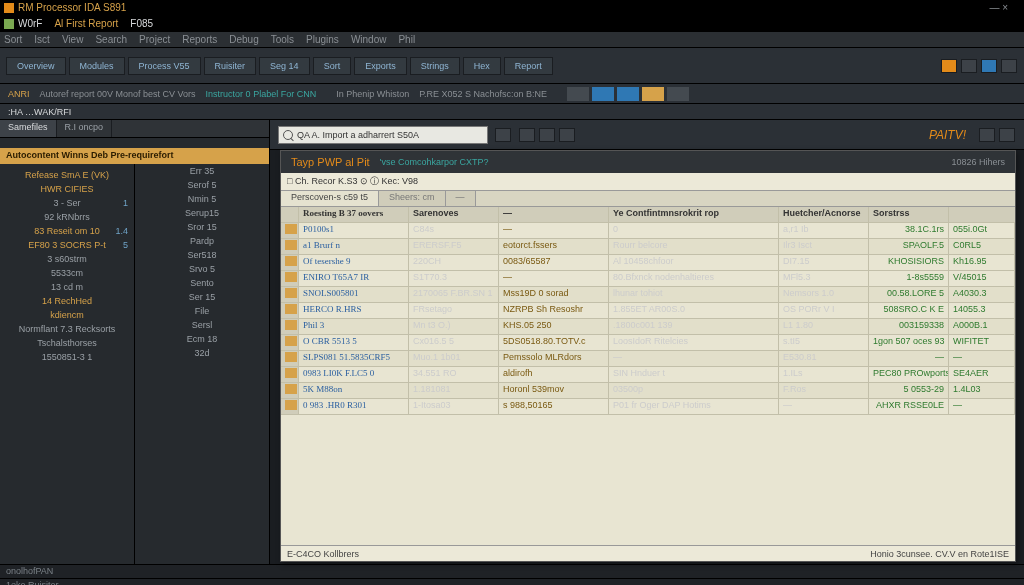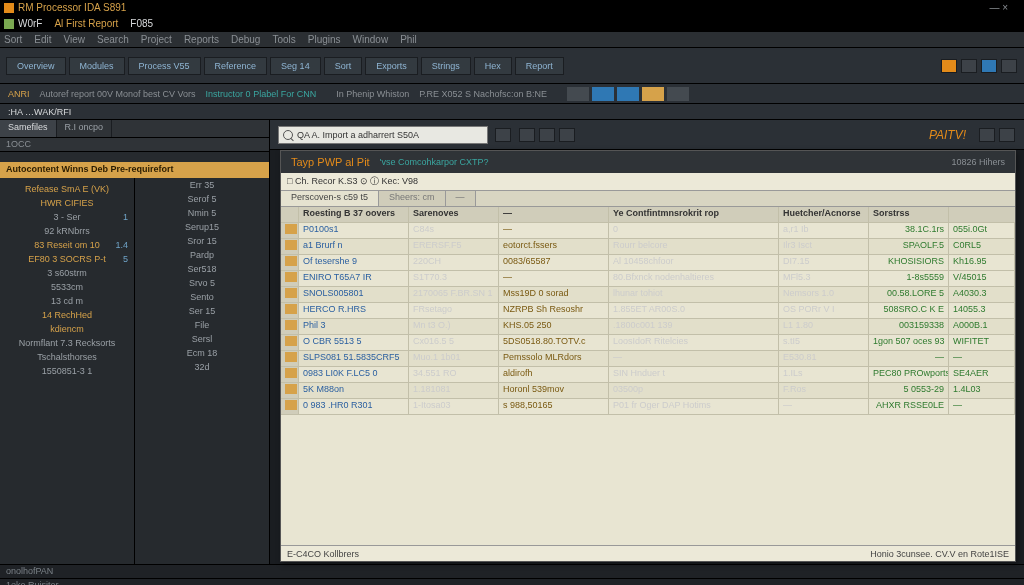--- a/index.html
+++ b/index.html
@@ -69,21 +69,21 @@
   .inner .itabs { height: 16px; background: #d8d5c2; border-bottom: 1px solid #999; display: flex; }
   .inner .itabs .it { padding: 1px 10px; font-size: 9px; color: #444; border-right: 1px solid #999; background: #e5e2d0; }
   .inner .itabs .it.dim { background: #d0cdba; color: #777; }
 
   
   .grid { flex: 1; display: flex; flex-direction: column; overflow: hidden; background: #e8e5d2; }
   .ghead, .grow { display: flex; height: 16px; font-size: 9px; border-bottom: 1px solid #c2bfa9; }
   .ghead { background: #d0cdba; font-weight: bold; color: #333; position: sticky; top: 0; }
   .gc { padding: 1px 4px; overflow: hidden; white-space: nowrap; border-right: 1px solid #c2bfa9; }
   .c0 { width: 18px; text-align: center; background: #d0cdba; }
-  .c1 { width: 110px; } 
+  .c1 { width: 110px; font-family: Liberation Serif, serif; } 
   .c2 { width: 90px; }  
   .c3 { width: 110px; } 
   .c4 { width: 170px; } 
   .c5 { width: 90px; }  
   .c6 { width: 80px; }  
   .c7 { flex: 1; min-width: 60px; } 
   .grow .c1 { color: #2a5fa0; }
   .grow .c3 { color: #7a5a12; }
   .grow .c6 { color: #2e7a2e; text-align: right; }
   .grow .c7 { color: #2e7a2e; }
@@ -112,37 +112,37 @@
 </div>
 <div class="strip title">
   <span class="sq grn"></span>
   <span class="lbl white">W0rF</span>
   <span class="lbl">Al First Report</span>
   <span class="lbl white">F085</span>
 </div>
 
 <div class="strip menu" id="menu">
     <span class="lbl gray">Sort</span>
-    <span class="lbl gray">Edit</span>
+    <span class="lbl gray">Isct</span>
     <span class="lbl gray">View</span>
     <span class="lbl gray">Search</span>
     <span class="lbl gray">Project</span>
     <span class="lbl gray">Reports</span>
     <span class="lbl gray">Debug</span>
     <span class="lbl gray">Tools</span>
     <span class="lbl gray">Plugins</span>
     <span class="lbl gray">Window</span>
     <span class="lbl gray">Phil</span>
   </div>
 
 <div class="ribbon" id="ribbon">
   <div class="btab">Overview</div>
     <div class="btab">Modules</div>
     <div class="btab">Process V55</div>
-    <div class="btab">Reference</div>
+    <div class="btab">Ruisiter</div>
     <div class="btab">Seg 14</div>
     <div class="btab">Sort</div>
     <div class="btab">Exports</div>
     <div class="btab">Strings</div>
     <div class="btab">Hex</div>
     <div class="btab">Report</div>
     <div class="grp">
     <span class="tool or"></span>
     <span class="tool"></span>
     <span class="tool hl"></span>
@@ -169,21 +169,20 @@
   <span class="addr">:HA   …WAK/RFI</span>
 </div>
 
 <div class="body">
 
   <div class="left">
     <div class="ltabs" id="ltabs">
         <div class="lt act">Samefiles</div>
         <div class="lt">R.I oncpo</div>
       </div>
-    <div class="lhead">1OCC</div>
     <div style="height:10px"></div>
     <div class="section-bar">Autocontent Winns Deb Pre-requirefort</div>
     <div style="display:flex; flex:1; overflow:hidden">
       <div class="tree" id="tree" style="flex:1">
           <div class="tn hi">
             <span class="ic or"></span>
             <span>Refease SmA E (VK)</span>
           </div>
           <div class="tn hi">
             <span class="ic or"></span>

